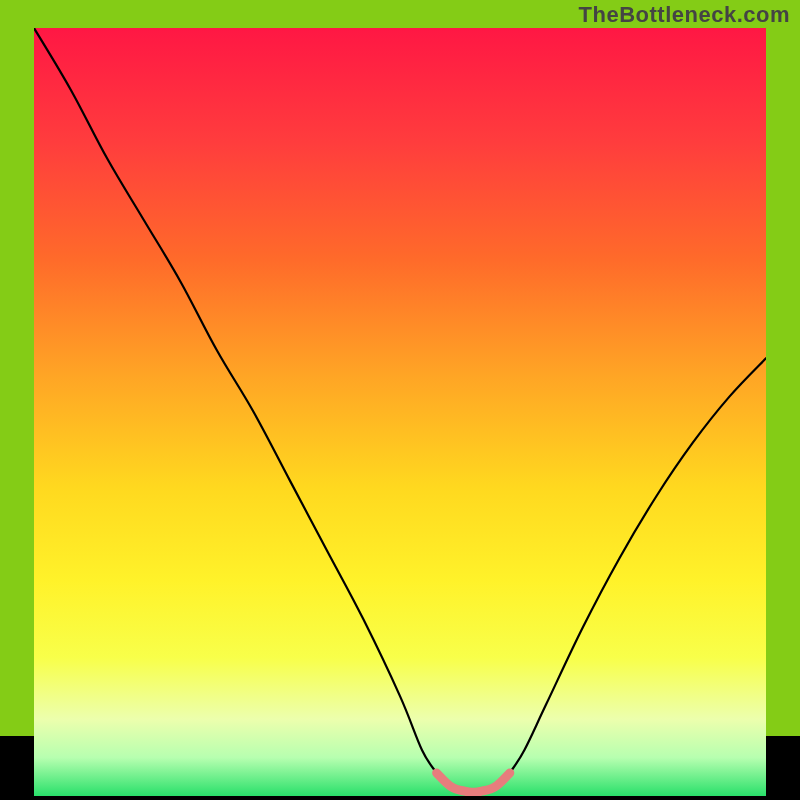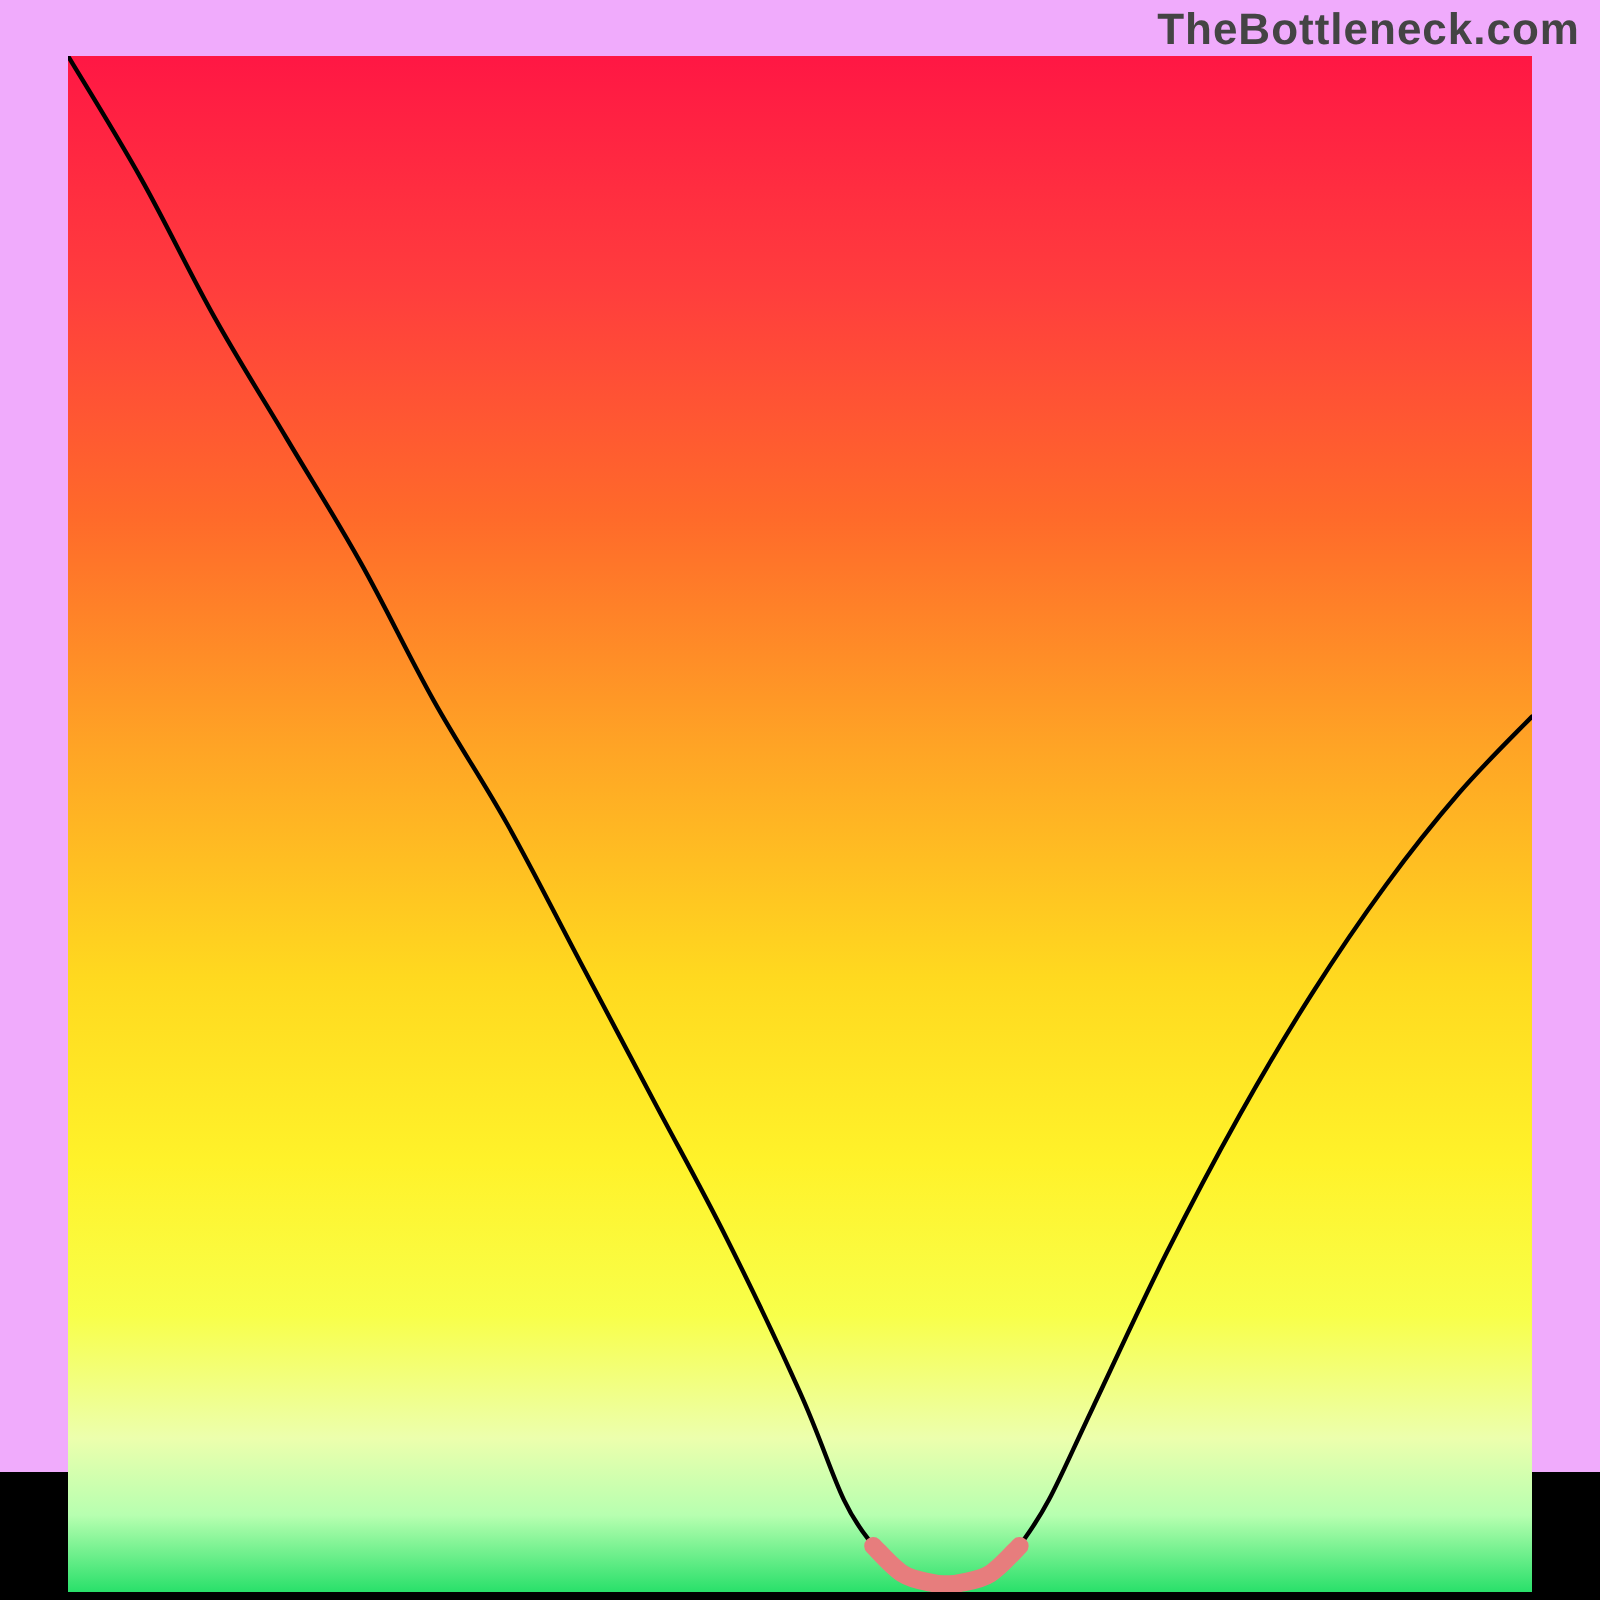--- a/index.html
+++ b/index.html
@@ -8,21 +8,21 @@
     width: 800px;
     height: 800px;
     background: #000;
     font-family: Arial, Helvetica, sans-serif;
     overflow: hidden;
   }
   .frame {
     position: relative;
     width: 800px;
     height: 736px;
-    background: #f0abfc;
+    background: #84cc16;
   }
   .attribution {
     position: absolute;
     top: 2px;
     right: 10px;
     color: #444;
     font-size: 22px;
     font-weight: 600;
     letter-spacing: 0.5px;
     z-index: 5;

